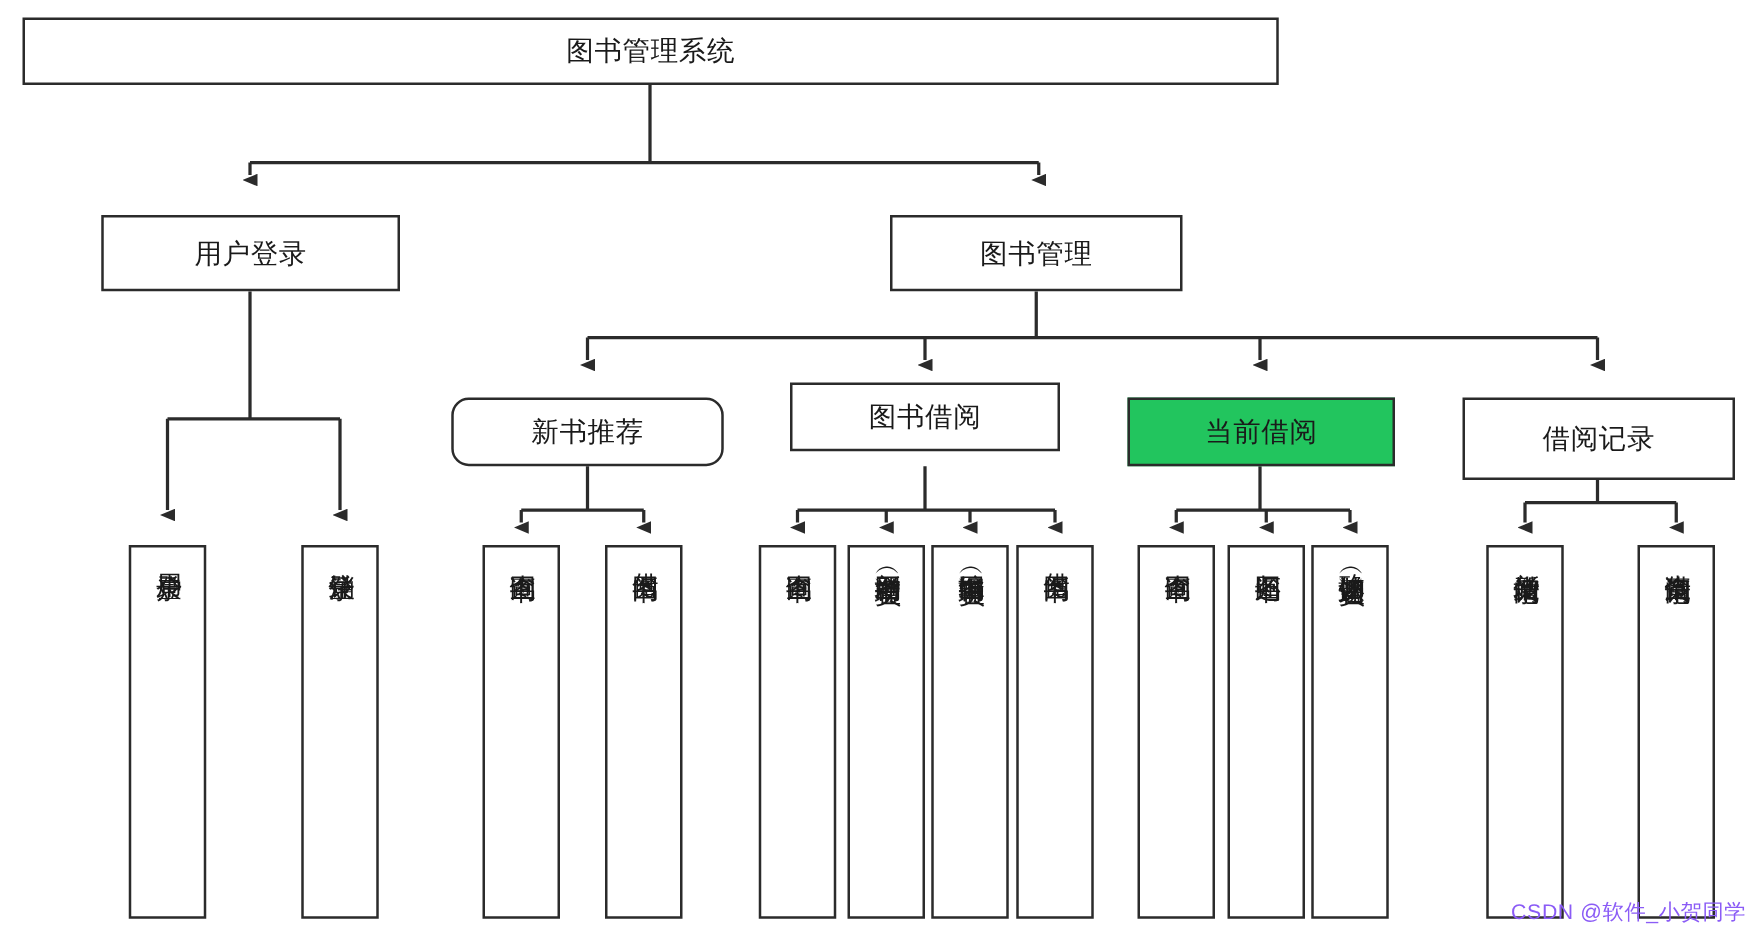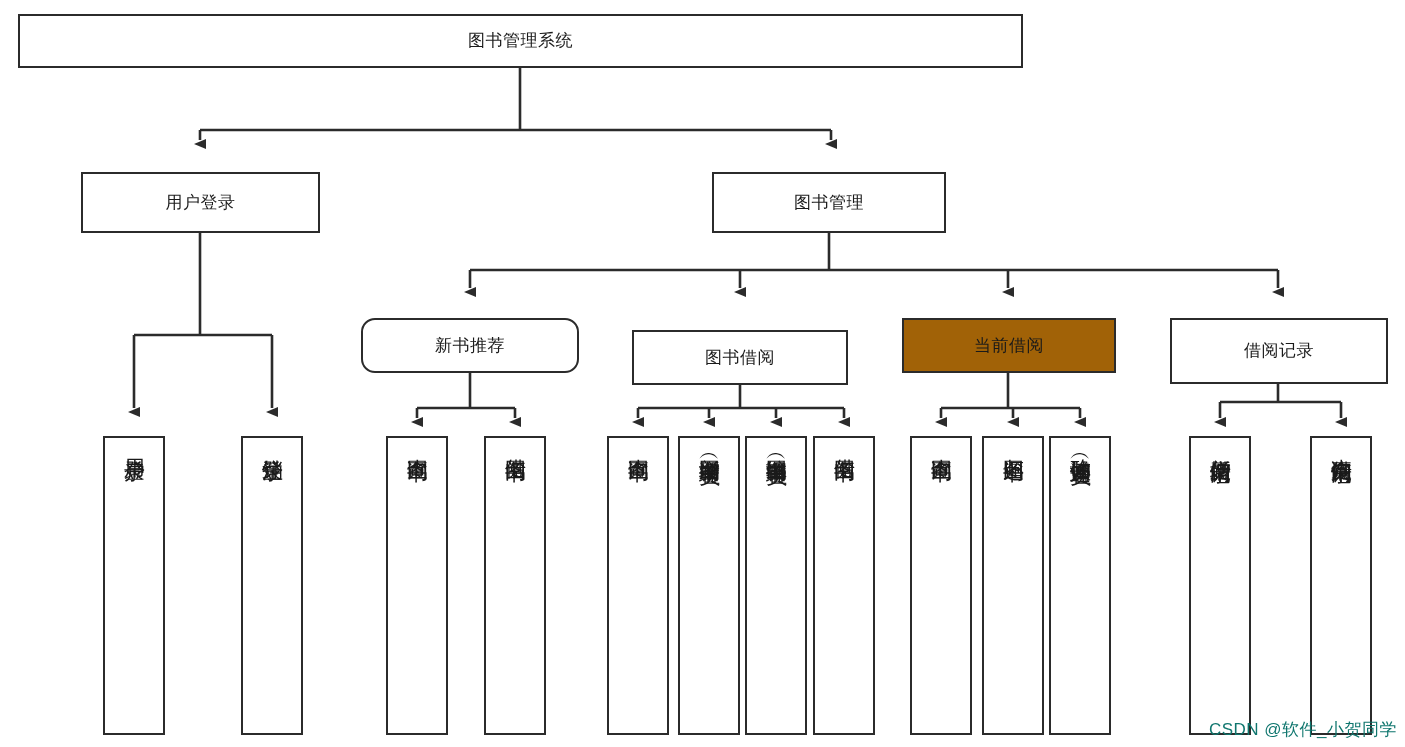--- a/index.html
+++ b/index.html
@@ -31,21 +31,21 @@
     position: absolute;
     box-sizing: border-box;
     background: #ffffff;
     border: 2.5px solid #2b2b2b;
     display: flex;
     align-items: center;
     justify-content: center;
     text-align: center;
   }
   .node.horiz .node-label {
-    font-size: 17px;
+    font-size: 22px;
     line-height: 1.15;
     letter-spacing: 0.5px;
     white-space: nowrap;
   }
   .node.vert {
     align-items: flex-start;
     justify-content: center;
     padding-top: 4px;
   }
   .node.vert .node-label {
@@ -55,21 +55,21 @@
     line-height: 1.18;
     letter-spacing: 1px;
     white-space: nowrap;
     display: block;
   }
   #watermark {
     position: absolute;
     right: 8px;
     bottom: 6px;
     font-size: 17px;
-    color: #0f766e;
+    color: #8b5cf6;
     letter-spacing: 0.5px;
     white-space: nowrap;
     font-family: "Liberation Sans", "DejaVu Sans", sans-serif;
   }
 </style>
 </head>
 <body>
 
 <div id="canvas">
 
@@ -130,24 +130,24 @@
       </div>
       <div class="node horiz" style="left: 81px; top: 172px; width: 239px; height: 61px; border-color: rgb(43, 43, 43); background: rgb(255, 255, 255);">
         <span class="node-label">用户登录</span>
       </div>
       <div class="node horiz" style="left: 712px; top: 172px; width: 234px; height: 61px; border-color: rgb(43, 43, 43); background: rgb(255, 255, 255);">
         <span class="node-label">图书管理</span>
       </div>
       <div class="node horiz" style="left: 361px; top: 318px; width: 218px; height: 55px; border-color: rgb(43, 43, 43); background: rgb(255, 255, 255); border-radius: 14px;">
         <span class="node-label">新书推荐</span>
       </div>
-      <div class="node horiz" style="left: 632px; top: 330px; width: 216px; height: 55px; border-color: rgb(43, 43, 43); background: rgb(255, 255, 255);">
+      <div class="node horiz" style="left: 632px; top: 306px; width: 216px; height: 55px; border-color: rgb(43, 43, 43); background: rgb(255, 255, 255);">
         <span class="node-label">图书借阅</span>
       </div>
-      <div class="node horiz" style="left: 902px; top: 318px; width: 214px; height: 55px; border-color: rgb(43, 43, 43); background: #a16207;">
+      <div class="node horiz" style="left: 902px; top: 318px; width: 214px; height: 55px; border-color: rgb(43, 43, 43); background: #22c55e;">
         <span class="node-label">当前借阅</span>
       </div>
       <div class="node horiz" style="left: 1170px; top: 318px; width: 218px; height: 66px; border-color: rgb(43, 43, 43); background: rgb(255, 255, 255);">
         <span class="node-label">借阅记录</span>
       </div>
       <div class="node vert" style="left: 103px; top: 436px; width: 62px; height: 299px; border-color: rgb(43, 43, 43); background: rgb(255, 255, 255);">
         <span class="node-label">用户登录</span>
       </div>
       <div class="node vert" style="left: 241px; top: 436px; width: 62px; height: 299px; border-color: rgb(43, 43, 43); background: rgb(255, 255, 255);">
         <span class="node-label">注销登录</span>

